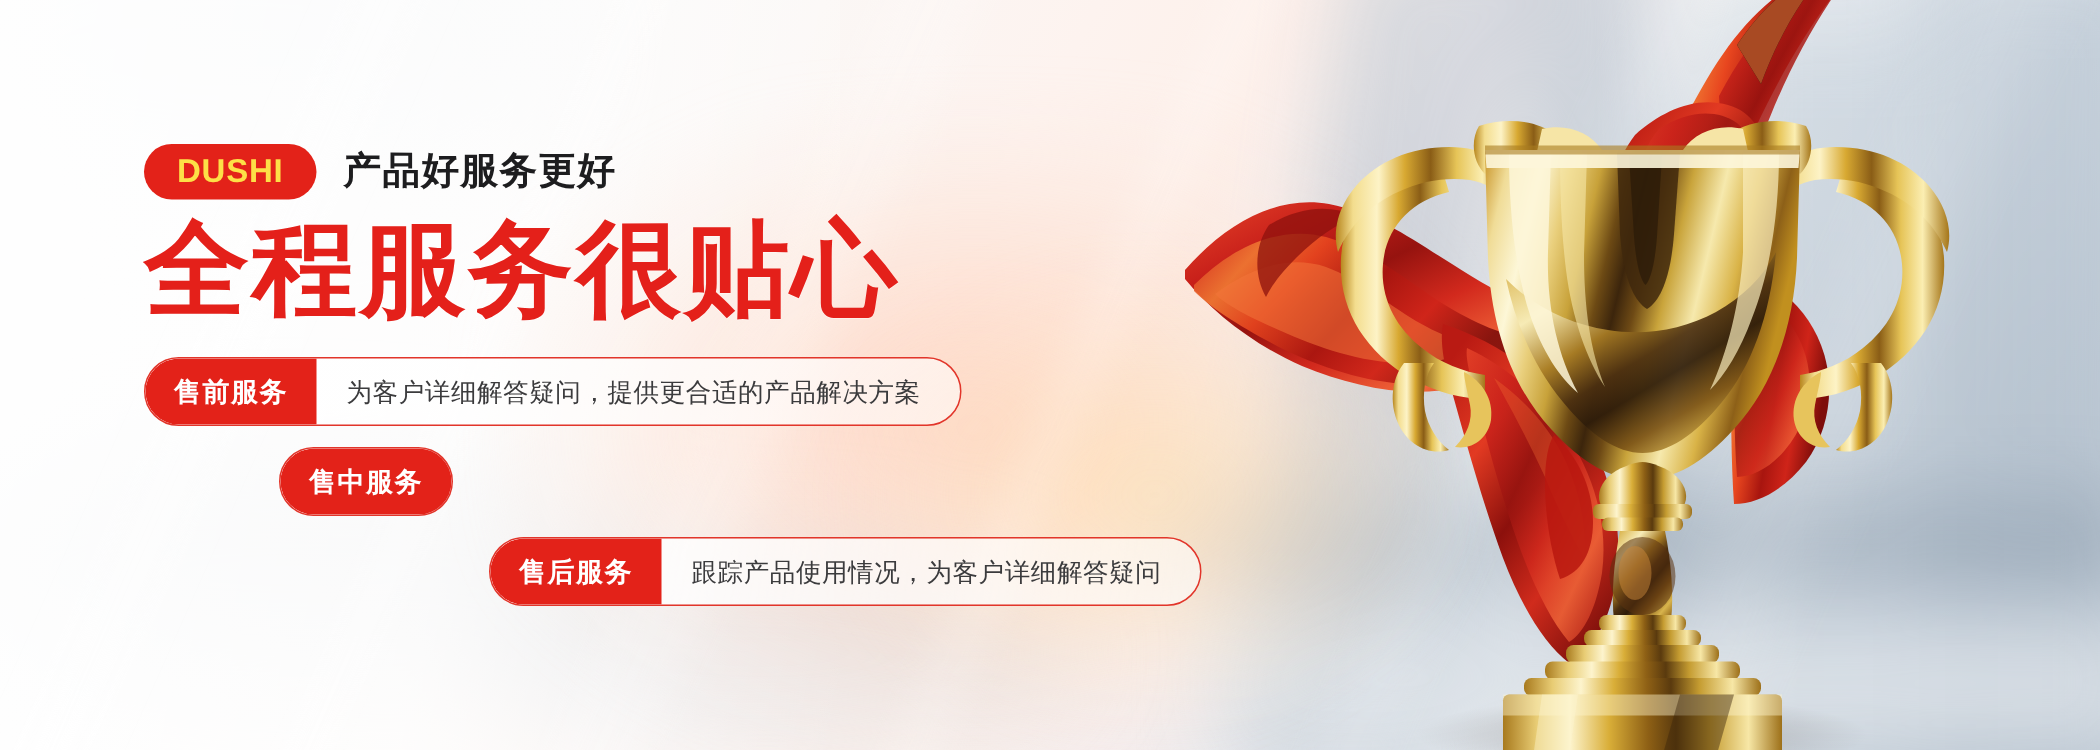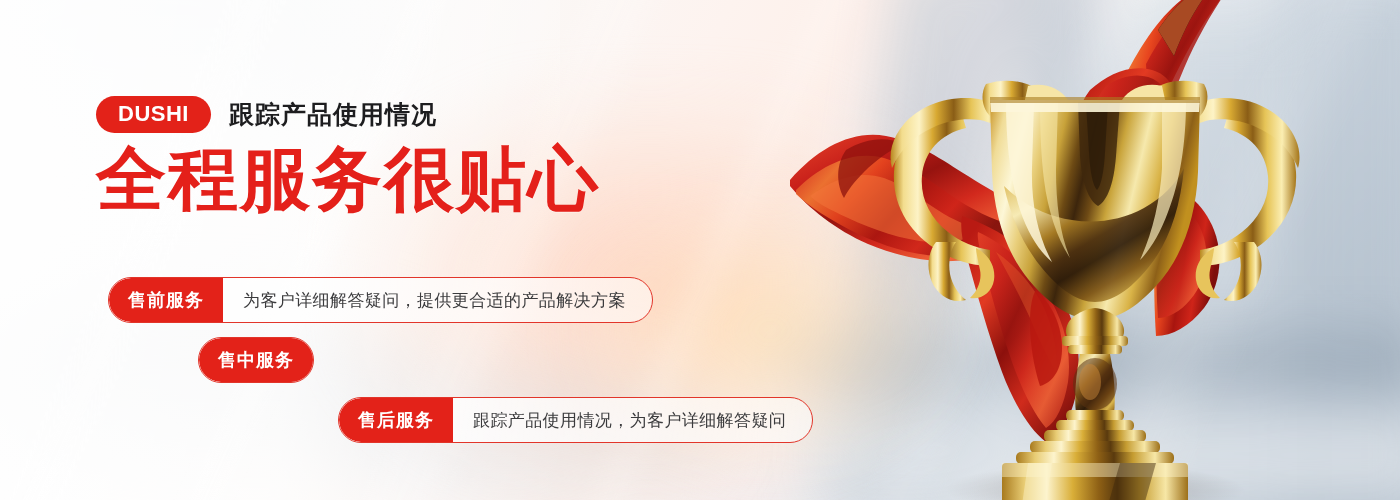--- a/index.html
+++ b/index.html
@@ -92,40 +92,40 @@
   .art svg { display:block; width:100%; height:100%; overflow:visible; }
 
   
   .content { position:absolute; left:0; top:0; width:900px; height:500px; }
 
   .eyebrow {
     position:absolute; left:96px; top:96px;
     display:flex; align-items:center; gap:18px;
   }
   .badge {
-    background:#e32219; color:#ffffff;
+    background:#e32219; color:#fde047;
     font-size:22px; font-weight:bold; letter-spacing:.5px;
     padding:7px 22px 8px; border-radius:999px;
     line-height:1; white-space:nowrap;
   }
   .eyebrow-text {
     color:#1d1d1f; font-size:25px; font-weight:bold;
     letter-spacing:1px; line-height:1; white-space:nowrap;
   }
 
   .headline {
     position:absolute; left:96px; top:143px;
     color:#e4201a;
     font-size:70px; font-weight:bold;
     letter-spacing:2px; line-height:1.05;
     white-space:nowrap;
     text-shadow:0 1px 0 rgba(255,255,255,.4);
   }
 
-  .rows { position:absolute; left:12px; top:238px; width:900px;margin-top:39px; }
+  .rows { position:absolute; left:0; top:238px; width:900px; }
   .row { display:flex; align-items:stretch; height:46px; margin-bottom:14px; }
   .row-1 { margin-left:96px; }
   .row-2 { margin-left:186px; }
   .row-3 { margin-left:326px; }
 
   .pill {
     display:flex; align-items:stretch;
     border:1px solid #e2352a;
     border-radius:999px;
     background:linear-gradient(100deg,rgba(255,255,255,.88),rgba(255,255,255,.55));
@@ -391,21 +391,21 @@
       <path d="M212 473 L398 473 L398 487 L212 487 Z" fill="#fdf4cc" opacity=".45"></path>
       <path d="M330 473 L366 473 L354 515 L318 515 Z" fill="#3b250c" opacity=".45"></path>
       <path d="M238 473 L262 473 L256 515 L232 515 Z" fill="#fdf5d0" opacity=".4"></path>
     </svg>
   </div>
 
   <div class="content">
 
     <div class="eyebrow">
       <span class="badge">DUSHI</span>
-      <span class="eyebrow-text">跟踪产品使用情况</span>
+      <span class="eyebrow-text">产品好服务更好</span>
     </div>
 
     <div class="headline">全程服务很贴心</div>
 
     <div class="rows">
 
       <div class="row row-1">
         <div class="pill">
           <span class="pill-tag">售前服务</span>
           <span class="pill-desc">为客户详细解答疑问，提供更合适的产品解决方案</span>

